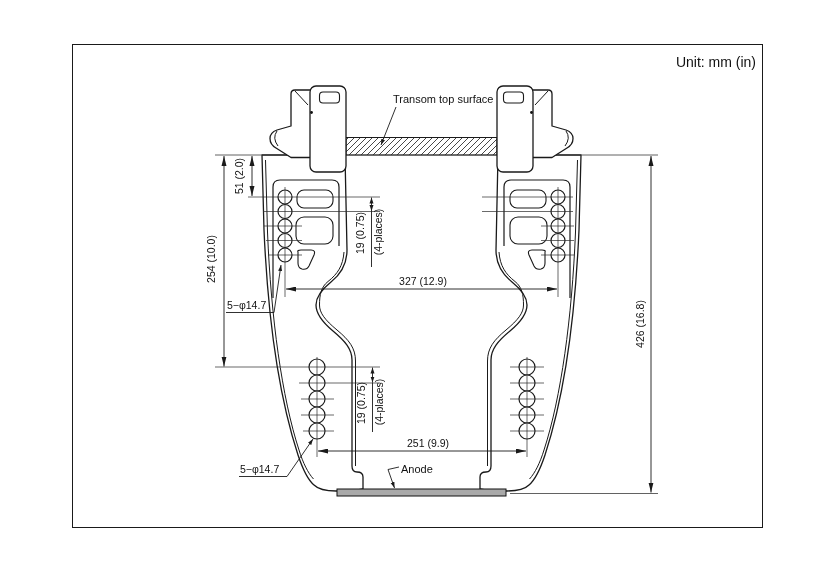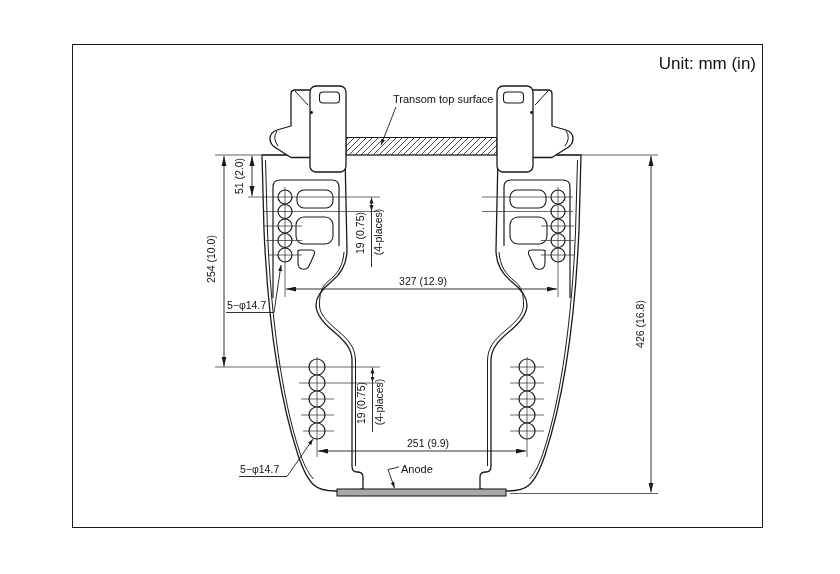--- a/index.html
+++ b/index.html
@@ -1,20 +1,20 @@
 <!DOCTYPE html>
 <html><head>
 <meta charset="utf-8">
 <style>
   html,body{margin:0;padding:0;background:#fff;}
   .page{position:relative;width:840px;height:574px;background:#ffffff;overflow:hidden;
         font-family:"Liberation Sans",sans-serif;color:#000;}
   .frame{position:absolute;left:72px;top:44px;width:691px;height:484px;
          border:1.2px solid #1a1a1a;background:#fff;box-sizing:border-box;}
-  .unit-label{position:absolute;top:54px;right:84px;font-size:17px;color:#111;}
+  .unit-label{position:absolute;top:54px;right:84px;font-size:14px;color:#111;}
   svg{position:absolute;left:0;top:0;}
   svg text{font-family:"Liberation Sans",sans-serif;font-size:10.5px;fill:#111;}
   svg text.lbl{font-size:11px;}
   .outline{fill:#ffffff;stroke:#1a1a1a;stroke-width:1.3;stroke-linejoin:round;}
   .detail{fill:none;stroke:#1a1a1a;stroke-width:1;}
   .plate{fill:none;stroke:#1a1a1a;stroke-width:1.2;}
   .slot{fill:#ffffff;stroke:#1a1a1a;stroke-width:1.1;}
   .hole{fill:#ffffff;stroke:#1a1a1a;stroke-width:1.2;}
   .cl{stroke:#2a2a2a;stroke-width:0.7;fill:none;}
   .dim{stroke:#1a1a1a;stroke-width:0.9;fill:none;}

